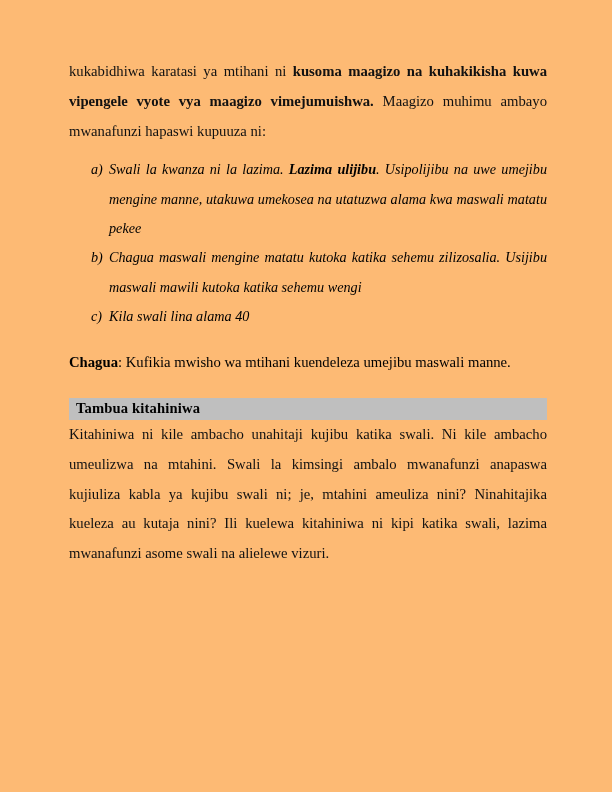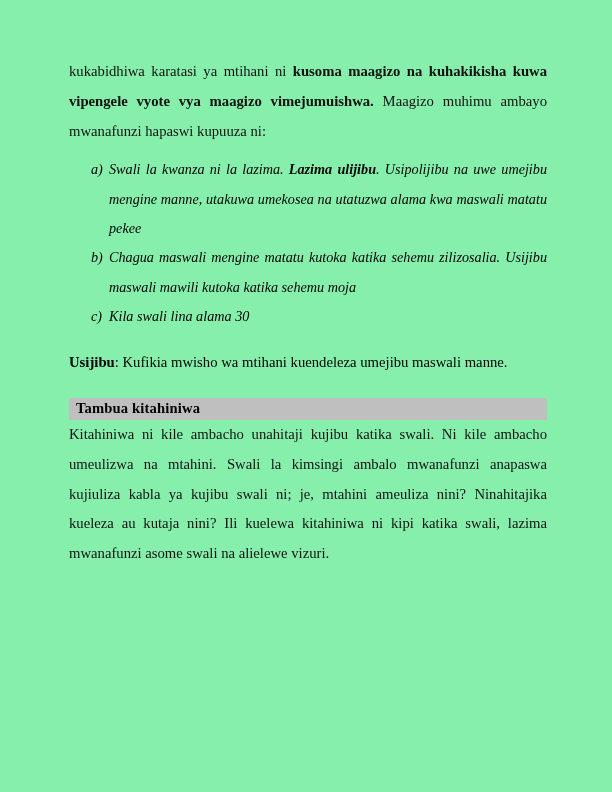--- a/index.html
+++ b/index.html
@@ -4,21 +4,21 @@
 <style>
   html, body {
     margin: 0;
     padding: 0;
     background: #ffffff;
   }
   .page {
     position: relative;
     width: 612px;
     height: 792px;
-    background: #86efac;
+    background: #fdba74;
     overflow: hidden;
     font-family: "Liberation Serif", "DejaVu Serif", serif;
     color: #000000;
   }
   .content {
     position: absolute;
     left: 69px;
     top: 57px;
     width: 478px;
   }
@@ -94,29 +94,29 @@
 
     <p class="body-par lead"><span>kukabidhiwa karatasi ya mtihani ni </span><b>kusoma maagizo na kuhakikisha kuwa vipengele vyote vya maagizo vimejumuishwa.</b><span> Maagizo muhimu ambayo mwanafunzi hapaswi kupuuza ni:</span></p>
 
     <ol class="alpha-list">
       <li>
         <span class="marker">a)</span>
         <span class="li-text"><span>Swali la kwanza ni la lazima. </span><b>Lazima ulijibu</b><span>. Usipolijibu na uwe umejibu mengine manne, utakuwa umekosea na utatuzwa alama kwa maswali matatu pekee</span></span>
       </li>
       <li>
         <span class="marker">b)</span>
-        <span class="li-text"><span>Chagua maswali mengine matatu kutoka katika sehemu zilizosalia. Usijibu maswali mawili kutoka katika sehemu moja</span></span>
+        <span class="li-text"><span>Chagua maswali mengine matatu kutoka katika sehemu zilizosalia. Usijibu maswali mawili kutoka katika sehemu wengi</span></span>
       </li>
       <li>
         <span class="marker">c)</span>
-        <span class="li-text"><span>Kila swali lina alama 30</span></span>
+        <span class="li-text"><span>Kila swali lina alama 40</span></span>
       </li>
     </ol>
 
-    <p class="note-par"><b>Usijibu</b><span>: Kufikia mwisho wa mtihani kuendeleza umejibu maswali manne.</span></p>
+    <p class="note-par"><b>Chagua</b><span>: Kufikia mwisho wa mtihani kuendeleza umejibu maswali manne.</span></p>
 
     <div class="section-heading"><span>Tambua kitahiniwa</span></div>
 
     <p class="body-par after-heading">Kitahiniwa ni kile ambacho unahitaji kujibu katika swali. Ni kile ambacho umeulizwa na mtahini. Swali la kimsingi ambalo mwanafunzi anapaswa kujiuliza kabla ya kujibu swali ni; je, mtahini ameuliza nini? Ninahitajika kueleza au kutaja nini? Ili kuelewa kitahiniwa ni kipi katika swali, lazima mwanafunzi asome swali na alielewe vizuri.</p>
 
 
 
   </div>
 </div>
 

